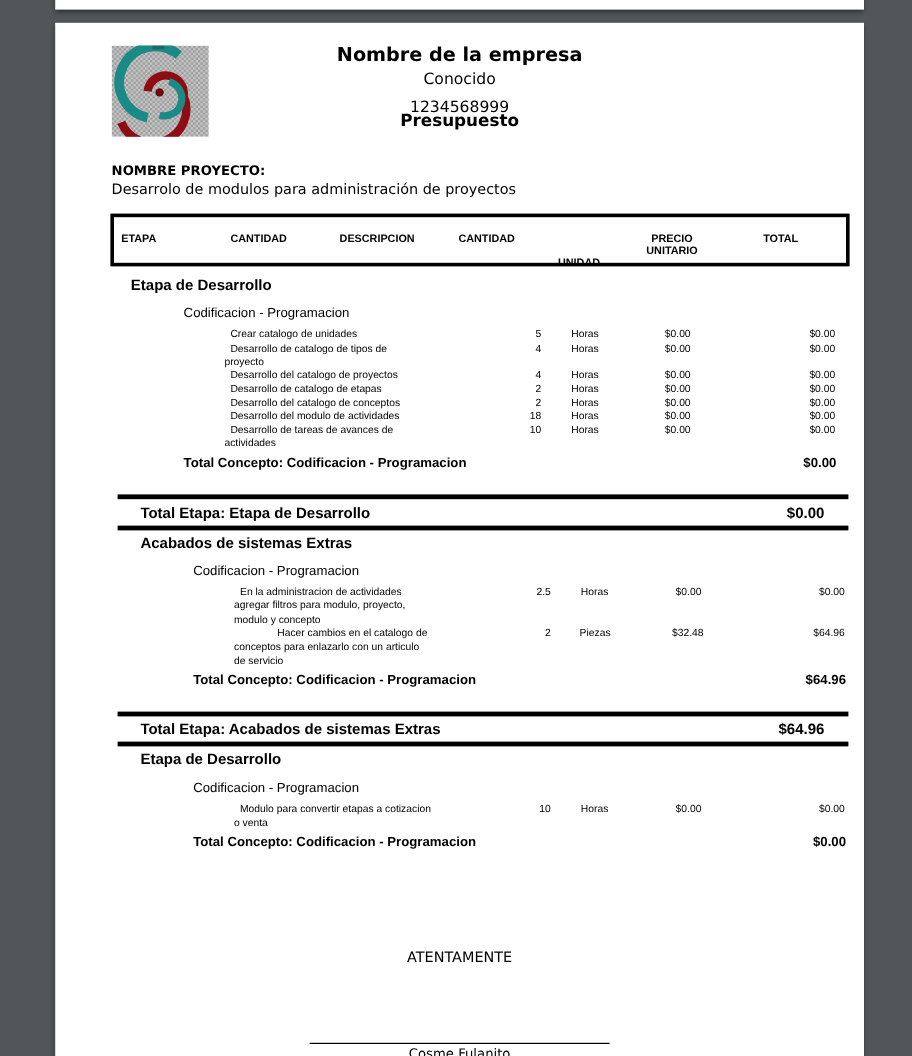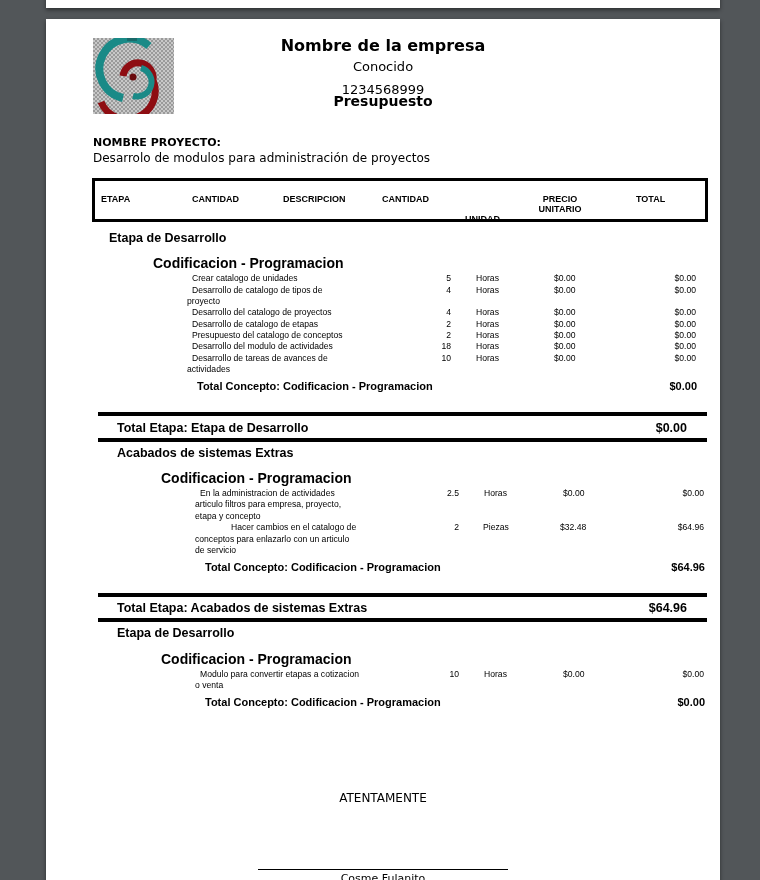--- a/index.html
+++ b/index.html
@@ -32,24 +32,24 @@
   .proj-label { left: 47px; top: 117px; font-size: 11px; font-weight: bold; }
   .proj-name { left: 47px; top: 132px; font-size: 12px; }
 
   .head-box {
     left: 46px; top: 159px; width: 616px; height: 44px;
     border: 3px solid #000; box-sizing: border-box;
   }
   .th { position: absolute; font-size: 9px; font-weight: bold; text-align: center; line-height: 10px; }
 
   .etapa-title { font-size: 12.5px; font-weight: bold; }
-  .concepto-title { font-size: 14px; font-weight: bold; }
+  .concepto-title { font-size: 11px; font-weight: normal; }
   .cell { position: absolute; font-size: 8.6px; line-height: 11px; }
   .num { text-align: right; }
-  .total-concepto { font-size: 11px; font-weight: bold; margin-left: 44px; }
+  .total-concepto { font-size: 11px; font-weight: bold; }
   .total-val { font-size: 11px; font-weight: bold; text-align: right; }
   .rule { position: absolute; left: 52px; width: 609px; height: 4px; background: #000; }
   .total-etapa { font-size: 12.5px; font-weight: bold; }
   .total-etapa-val { font-size: 12.5px; font-weight: bold; text-align: right; }
 
   .atentamente { left: 0; width: 674px; text-align: center; top: 772px; font-size: 12px; }
   .sig-line { left: 212px; top: 850px; width: 250px; height: 1px; background: #000; }
   .signer { left: 0; width: 674px; text-align: center; top: 853px; font-size: 11px; }
 </style>
 </head>
@@ -121,21 +121,21 @@
     <div class="cell" style="left:430px; top:288px;">Horas</div>
     <div class="cell" style="left:508px; top:288px;">$0.00</div>
     <div class="cell num" style="left:600px; width:50px; top:288px;">$0.00</div>
 
     <div class="cell" style="left:146px; top:300px;">Desarrollo de catalogo de etapas</div>
     <div class="cell num" style="left:380px; width:25px; top:300px;">2</div>
     <div class="cell" style="left:430px; top:300px;">Horas</div>
     <div class="cell" style="left:508px; top:300px;">$0.00</div>
     <div class="cell num" style="left:600px; width:50px; top:300px;">$0.00</div>
 
-    <div class="cell" style="left:146px; top:311px;">Presupuesto del catalogo de conceptos</div>
+    <div class="cell" style="left:146px; top:311px;">Desarrollo del catalogo de conceptos</div>
     <div class="cell num" style="left:380px; width:25px; top:311px;">2</div>
     <div class="cell" style="left:430px; top:311px;">Horas</div>
     <div class="cell" style="left:508px; top:311px;">$0.00</div>
     <div class="cell num" style="left:600px; width:50px; top:311px;">$0.00</div>
 
     <div class="cell" style="left:146px; top:322px;">Desarrollo del modulo de actividades</div>
     <div class="cell num" style="left:380px; width:25px; top:322px;">18</div>
     <div class="cell" style="left:430px; top:322px;">Horas</div>
     <div class="cell" style="left:508px; top:322px;">$0.00</div>
     <div class="cell num" style="left:600px; width:50px; top:322px;">$0.00</div>
@@ -154,22 +154,22 @@
   <div class="rule" style="top:393px;"></div>
   <div class="abs total-etapa" style="left:71px; top:402px;">Total Etapa: Etapa de Desarrollo</div>
   <div class="abs total-etapa-val" style="left:560px; width:81px; top:402px;">$0.00</div>
   <div class="rule" style="top:419px;"></div>
 
   <div class="abs etapa-title" style="left:71px; top:427px;">Acabados de sistemas Extras</div>
   <div class="abs concepto-title" style="left:115px; top:451px;">Codificacion - Programacion</div>
 
   <div>
     <div class="cell" style="left:154px; top:469px;">En la administracion de actividades</div>
-    <div class="cell" style="left:149px; top:480px;">articulo filtros para empresa, proyecto,</div>
-    <div class="cell" style="left:149px; top:492px;">etapa y concepto</div>
+    <div class="cell" style="left:149px; top:480px;">agregar filtros para modulo, proyecto,</div>
+    <div class="cell" style="left:149px; top:492px;">modulo y concepto</div>
     <div class="cell num" style="left:388px; width:25px; top:469px;">2.5</div>
     <div class="cell" style="left:438px; top:469px;">Horas</div>
     <div class="cell" style="left:517px; top:469px;">$0.00</div>
     <div class="cell num" style="left:608px; width:50px; top:469px;">$0.00</div>
 
     <div class="cell" style="left:154px; top:503px;padding-left:31px;">Hacer cambios en el catalogo de</div>
     <div class="cell" style="left:149px; top:515px;">conceptos para enlazarlo con un articulo</div>
     <div class="cell" style="left:149px; top:526px;">de servicio</div>
     <div class="cell num" style="left:388px; width:25px; top:503px;">2</div>
     <div class="cell" style="left:437px; top:503px;">Piezas</div>

